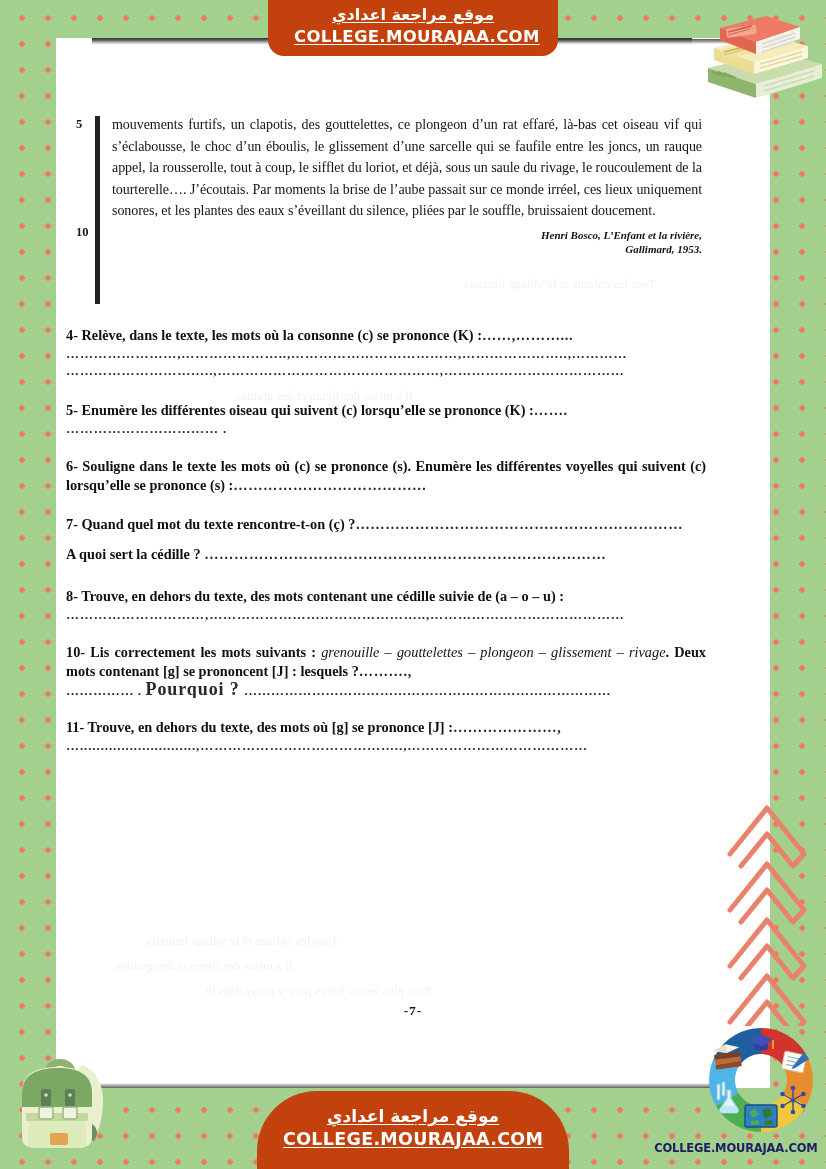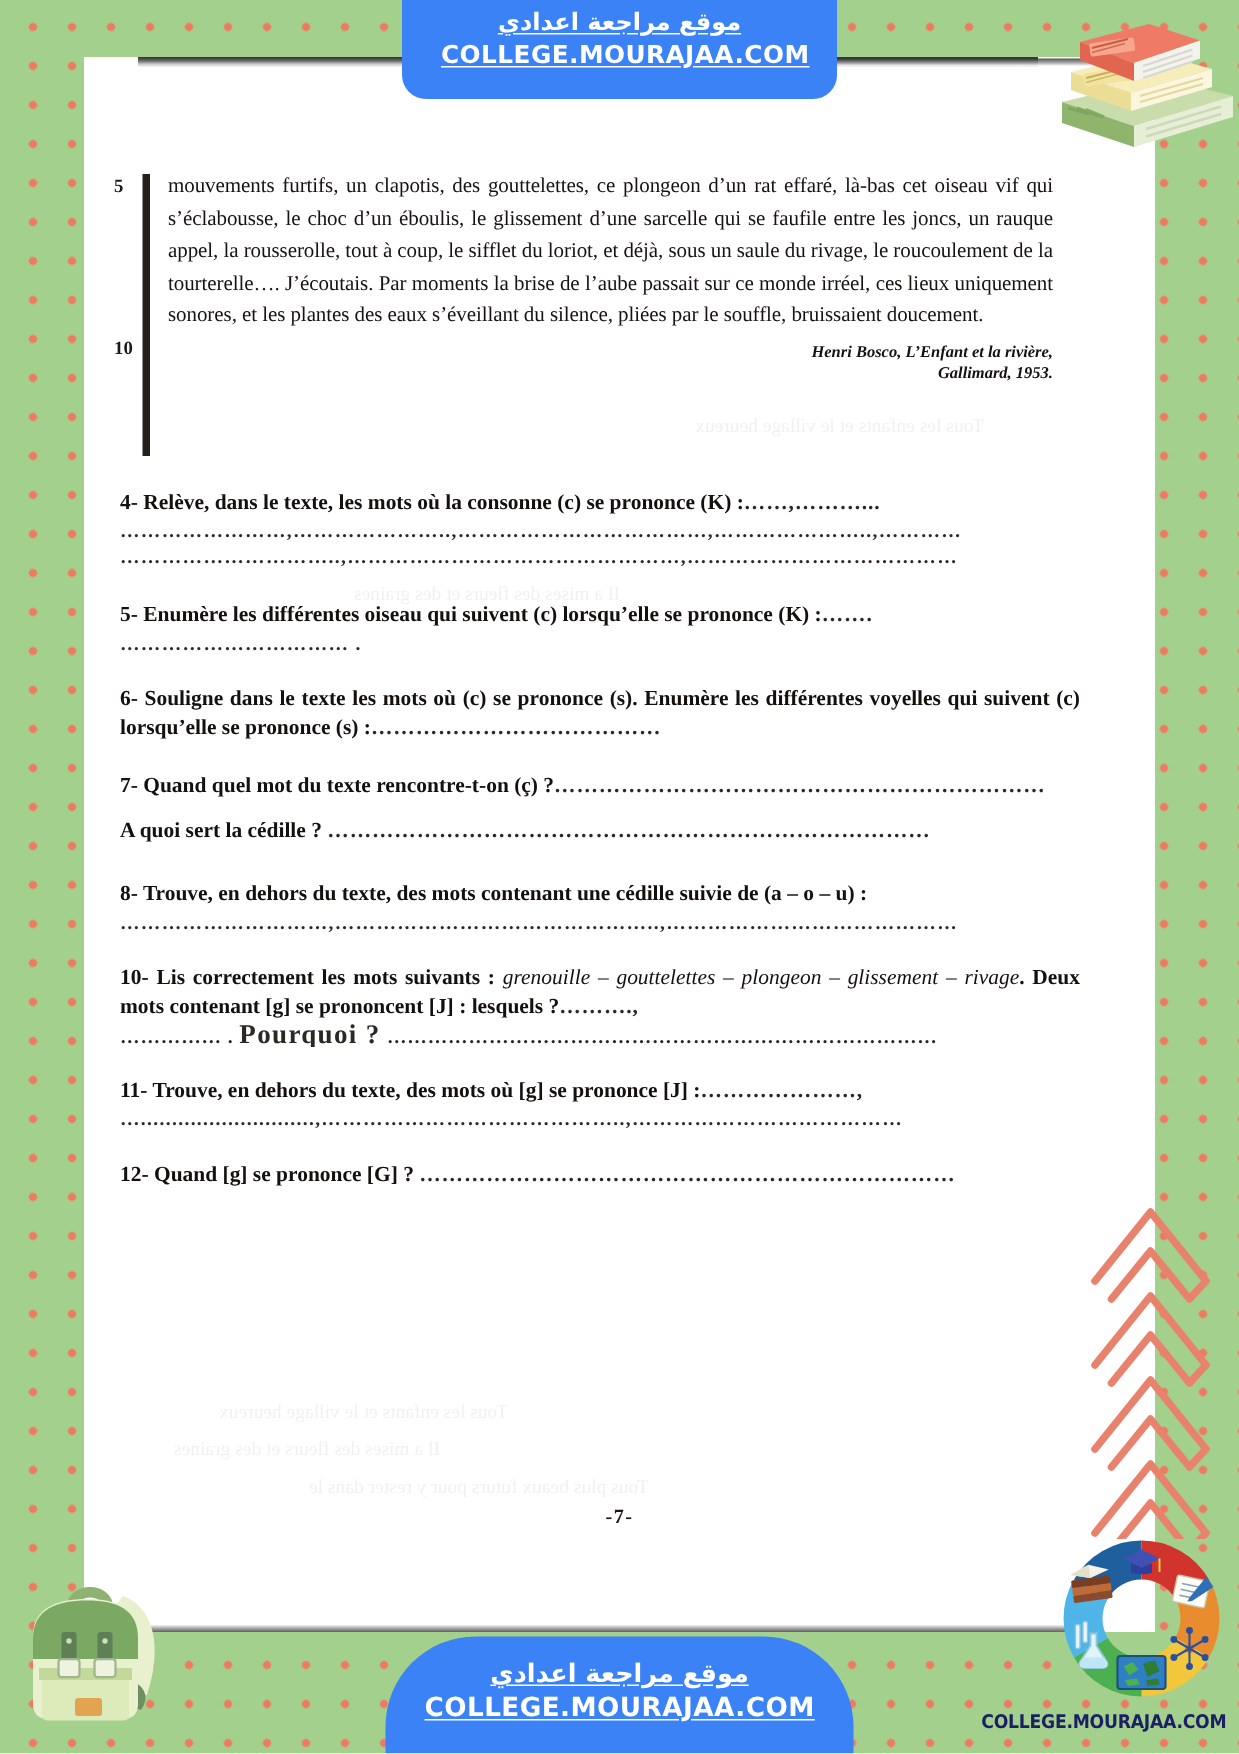--- a/index.html
+++ b/index.html
@@ -68,25 +68,25 @@
     width: 620px;
     height: 5px;
     background: linear-gradient(0deg,#2c2c2c 0%, #8d8d8d 50%, #ffffff 100%);
     opacity: .75;
   }
 
   
   .banner {
     position: absolute;
     z-index: 6;
-    background: #3b82f6;
+    background: #c2410c;
     text-align: center;
     color: #ffffff;
     font-family: "DejaVu Sans", sans-serif;
-    padding: 4px 26px 19px 26px;
+    padding: 4px 26px 9px 26px;
   }
   #header-banner {
     left: 268px;
     top: 0;
     width: 290px;
     border-bottom-left-radius: 16px;
     border-bottom-right-radius: 16px;
   }
   #footer-banner {
     left: 257px;
@@ -203,21 +203,21 @@
     font-size: 11px;
     font-weight: bold;
     font-style: italic;
     line-height: 14px;
     color: #141110;
   }
 
   
   #questions {
     position: absolute;
-    left: 24px;
+    left: 10px;
     top: 288px;
     width: 640px;
   }
   .q {
     margin-bottom: 13px;
     font-size: 14.3px;
     font-weight: bold;
     line-height: 19px;
     color: #14100d;
     text-align: justify;
@@ -329,24 +329,20 @@
         <span>Lis  correctement  les  mots  suivants : </span><span class="it">grenouille – gouttelettes – plongeon – glissement – rivage</span><span>. Deux mots contenant [g] se prononcent [J] : lesquels ?</span><span class="dots">……….,</span>
         <span class="dotline"><span class="dots">…………… . </span><span style="font-size:18px;">Pourquoi ?</span> <span class="dots">………………………………………………………………………</span></span>
       </div>
 
       <div class="q" style="margin-top:20px;">
         <span>11-</span>
         <span>Trouve, en dehors du texte, des mots où [g] se prononce [J] :</span><span class="dots">…………………,</span>
         <span class="dotline">…............................,……………………………………..,…………………………………</span>
       </div>
 
-      <div class="q" style="margin-top:20px;">
-        <span>12-</span>
-        <span>Quand [g] se prononce [G] ?</span> <span class="dots">………………………………………………………………</span>
-      </div>
 
     </div>
 
     <div id="page-number">-7-</div>
   </div>
 
   <div class="banner" id="header-banner">
     <div class="banner-ar">موقع مراجعة اعدادي</div>
     <div class="banner-url">COLLEGE.MOURAJAA.COM</div>
   </div>

